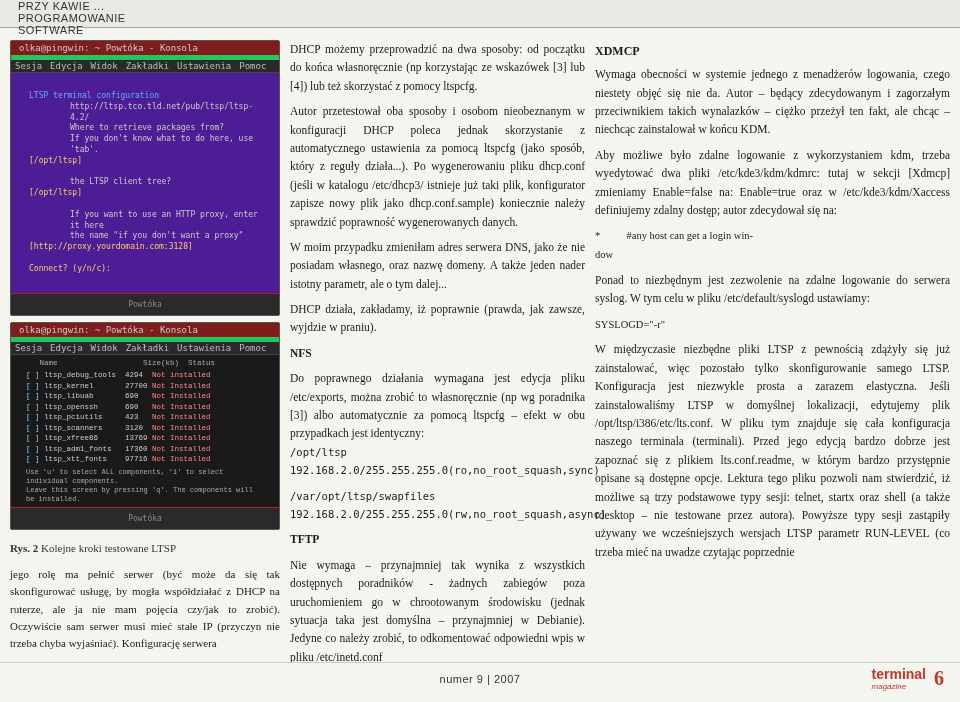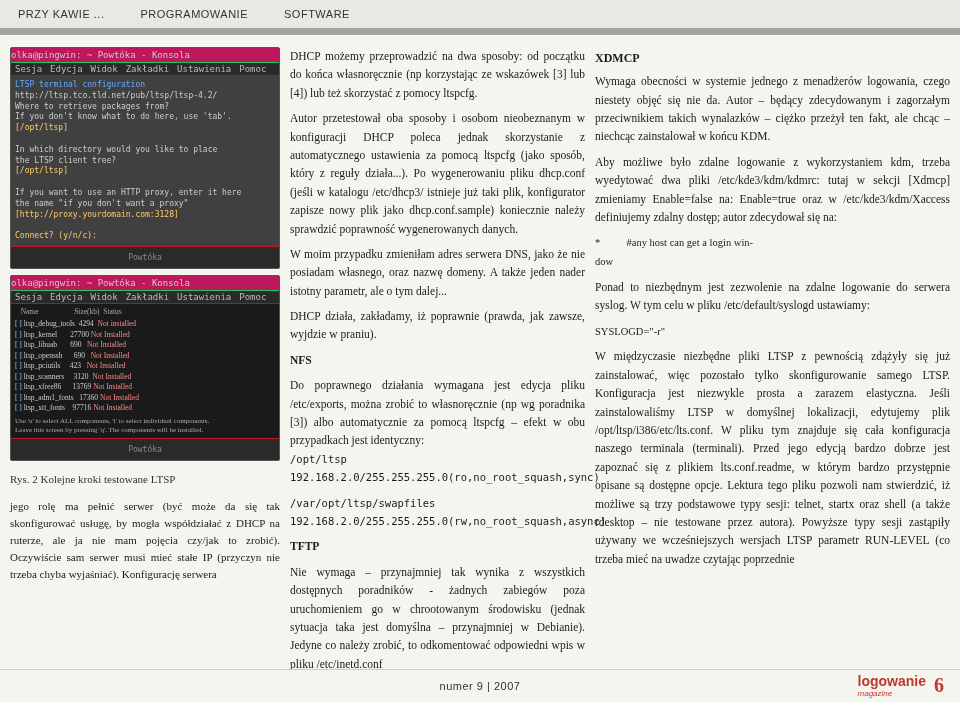--- a/index.html
+++ b/index.html
@@ -11,22 +11,23 @@
       font-size: 12px;
       color: #1a1a1a;
       overflow: hidden;
     }
 
     
     .nav-bar {
       display: flex;
       align-items: stretch;
       background: #e8e8e4;
-      height: 35px;
-      border-bottom: 7px solid #a3a3a3;
+      height: 28px;
+      border-bottom: 1px solid #a3a3a3;
+      flex-direction: column;
     }
     .nav-item {
       display: flex;
       align-items: center;
       padding: 0 18px;
       font-size: 11px;
       font-family: Arial, sans-serif;
       font-weight: normal;
       color: #333;
       text-transform: uppercase;
@@ -58,74 +59,74 @@
 
     .screenshot-box {
       background: #1a1a1a;
       border: 1px solid #555;
       border-radius: 2px;
       padding: 0;
       overflow: hidden;
     }
 
     .screenshot-titlebar {
-      background: #be185d;
+      background: #7f1d1d;
       display: flex;
       align-items: center;
-      padding: 2px 0;
+      padding: 2px 8px;
       gap: 4px;
       font-family: monospace;
       font-size: 9px;
       color: #ccc;
-      border-bottom: 1px solid #22c55e;
+      border-bottom: 5px solid #22c55e;
     }
 
     .screenshot-menu {
       background: #2a2a2a;
       display: flex;
       padding: 1px 4px;
       gap: 8px;
       font-family: monospace;
       font-size: 9px;
       color: #bbb;
       border-bottom: 1px solid #444;
     }
 
     .screenshot-content {
-      background: #404040;
-      padding: 4px;
+      background: #4c1d95;
+      padding: 18px;
       font-family: monospace;
       font-size: 8px;
       color: #d4d4d4;
       line-height: 1.35;
       min-height: 120px;
     }
     .screenshot-content .prompt { color: #ffcc66; }
     .screenshot-content .header { color: #66aaff; }
-    .screenshot-content .normal { color: #cccccc; }
+    .screenshot-content .normal { color: #cccccc; margin-left: 41px; }
 
     .screenshot-footer {
       background: #2a2a2a;
       padding: 6px 4px;
       font-family: monospace;
       font-size: 8px;
       color: #888;
       text-align: center;
       border-top: 1px solid #b91c1c;
     }
 
     
     .caption {
       font-size: 11px;
       color: #333;
       line-height: 1.5;
       margin-top: 4px;
     }
     .caption .fig-label {
-      font-weight: normal;
+      font-weight: bold;
     }
 
     
     .middle-column {
       width: 295px;
       flex-shrink: 0;
       font-size: 11.5px;
       line-height: 1.6;
       color: #1a1a1a;
     }
@@ -202,25 +203,25 @@
     }
 
     .footer-logo-sub {
       font-family: Arial, sans-serif;
       font-size: 8px;
       color: #c0392b;
       font-style: italic;
     }
 
     .screenshot-table {
-      font-family: Liberation Serif, serif;
+      font-family: Liberation Mono, monospace;
       font-size: 7.5px;
       color: #cccccc;
       line-height: 1.4;
-      padding: 3px 4px;
+      padding: 3px 15px;
     }
 
     .not-installed { color: #ff8888; }
   </style>
 </head>
 <body>
 
 <div class="nav-bar">
   <div class="nav-item">
     <span>PRZY KAWIE ...</span>
@@ -249,21 +250,20 @@
         <span>Ustawienia</span>
         <span>Pomoc</span>
       </div>
       <div class="screenshot-content">
         <div class="header">LTSP terminal configuration</div>
         <div class="normal">http://ltsp.tco.tld.net/pub/ltsp/ltsp-4.2/</div>
         <div class="normal">Where to retrieve packages from?</div>
         <div class="normal">If you don't know what to do here, use 'tab'.</div>
         <div class="prompt">[/opt/ltsp]</div>
         <br>
-        <div class="normal">In which directory would you like to place</div>
         <div class="normal">the LTSP client tree?</div>
         <div class="prompt">[/opt/ltsp]</div>
         <br>
         <div class="normal">If you want to use an HTTP proxy, enter it here</div>
         <div class="normal">the name "if you don't want a proxy"</div>
         <div class="prompt">[http://proxy.yourdomain.com:3128]</div>
         <br>
         <div class="prompt">Connect? (y/n/c):</div>
       </div>
       <div class="screenshot-footer">
@@ -336,18 +336,18 @@
     <p><span class="mono">SYSLOGD="-r"</span></p>
     <p>W międzyczasie niezbędne pliki LTSP z pewnością zdążyły się już zainstalować, więc pozostało tylko skonfigurowanie samego LTSP. Konfiguracja jest niezwykle prosta a zarazem elastyczna. Jeśli zainstalowaliśmy LTSP w domyślnej lokalizacji, edytujemy plik /opt/ltsp/i386/etc/lts.conf. W pliku tym znajduje się cała konfiguracja naszego terminala (terminali). Przed jego edycją bardzo dobrze jest zapoznać się z plikiem lts.conf.readme, w którym bardzo przystępnie opisane są dostępne opcje. Lektura tego pliku pozwoli nam stwierdzić, iż możliwe są trzy podstawowe typy sesji: telnet, startx oraz shell (a także rdesktop – nie testowane przez autora). Powyższe typy sesji zastąpiły używany we wcześniejszych wersjach LTSP parametr RUN-LEVEL (co trzeba mieć na uwadze czytając poprzednie</p>
   </div>
 
 </div>
 
 <div class="footer">
   <div class="footer-center">numer 9 | 2007</div>
   <div class="footer-logo">
     <div>
-      <div class="footer-logo-text">logowanie</div>
+      <div class="footer-logo-text">terminal</div>
       <div class="footer-logo-sub">magazine</div>
     </div>
     <div style="font-size:20px; font-weight:bold; color:#c0392b; margin-left:6px;">6</div>
   </div>
 </div>
 
 </body></html>

